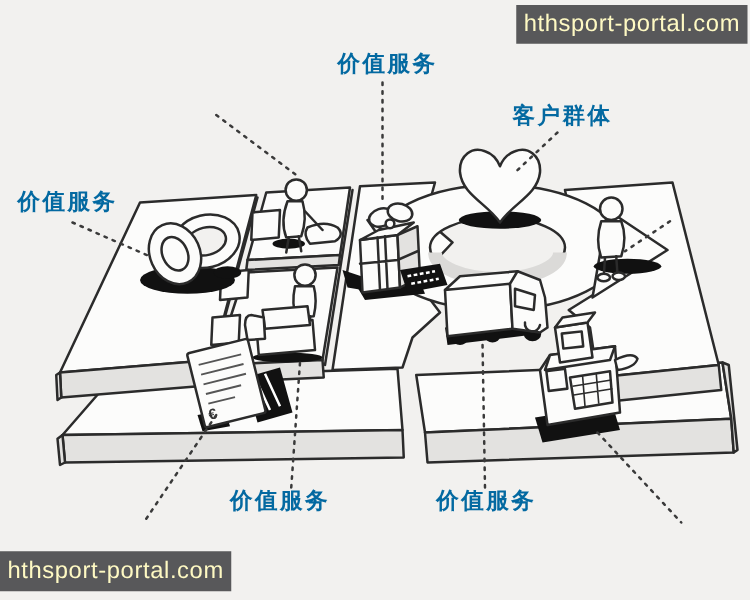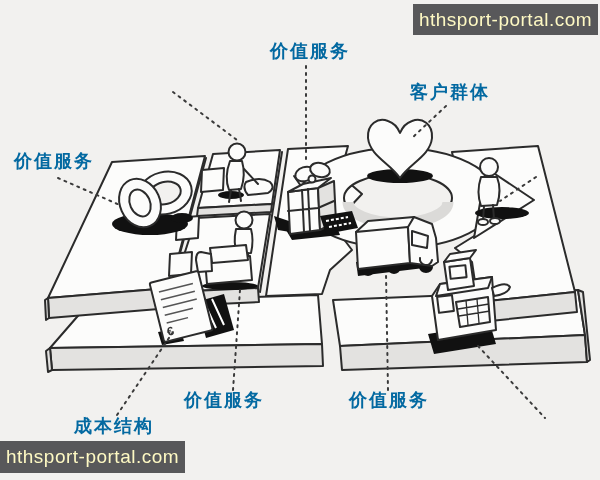--- a/index.html
+++ b/index.html
@@ -193,20 +193,19 @@
     <path class="dots" d="M117,415 L173,332"></path>
     <path class="dots" d="M233,390 L240,290"></path>
     <path class="dots" d="M388,390 L386,274"></path>
     <path class="dots" d="M478,346 L545,418"></path>
   </g>
 </svg>
 
   <div class="label" style="left:14px;top:152px">价值服务</div>
   <div class="label" style="left:270px;top:42px">价值服务</div>
   <div class="label" style="left:410px;top:83px">客户群体</div>
-  <div class="label" style="left:74px;top:417px">成本结构</div>
   <div class="label" style="left:184px;top:391px">价值服务</div>
   <div class="label" style="left:349px;top:391px">价值服务</div>
 
   <div id="wm-top" class="watermark">hthsport-portal.com</div>
   <div id="wm-bottom" class="watermark">hthsport-portal.com</div>
 
 </div>
 
 </body></html>

